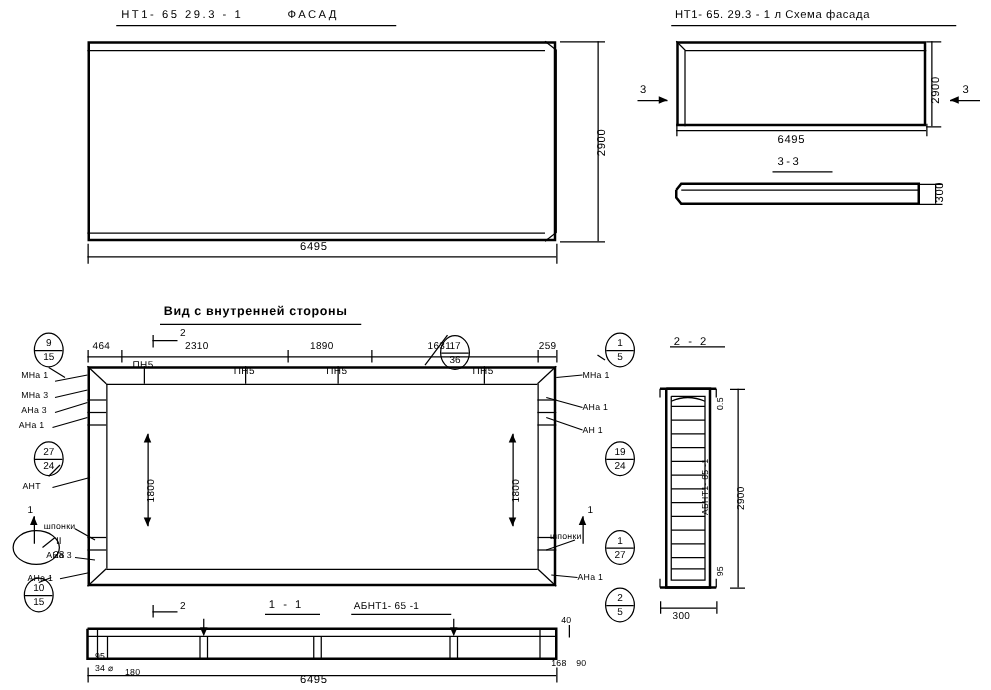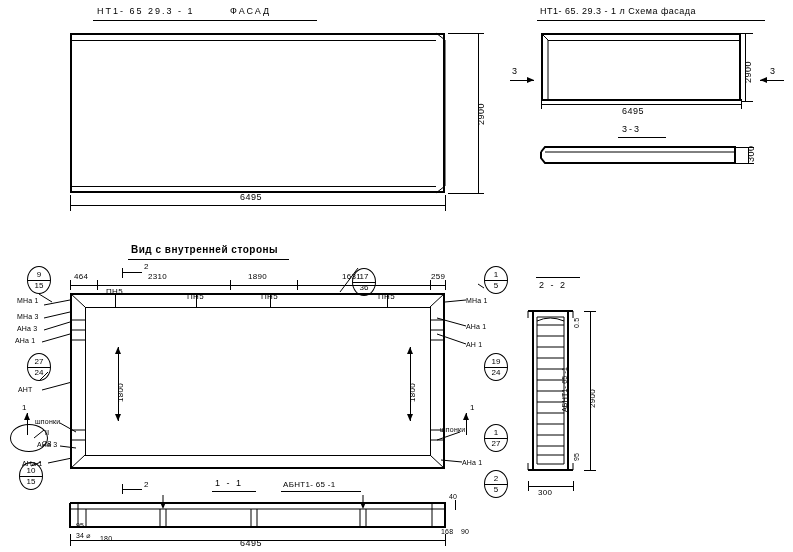--- a/index.html
+++ b/index.html
@@ -285,21 +285,21 @@
 <div class="t xs" style="left:461px;top:527px;">90</div>
 
 <div class="t xs" style="left:76px;top:531px;">34 ⌀</div>
 <div class="t xs" style="left:100px;top:534px;">180</div>
 <div class="t xs" style="left:76px;top:521px;">95</div>
 <div class="h" style="left:70px;top:540px;width:375px;"></div>
 <div class="v" style="left:70px;top:534px;height:12px;"></div>
 <div class="v" style="left:445px;top:534px;height:12px;"></div>
 <div class="t" style="left:240px;top:538px;">6495</div>
 
-<div class="t sp" style="left:539px;top:280px;">2 - 2</div>
+<div class="t sp" style="left:539px;top:268px;">2 - 2</div>
 <div class="h" style="left:536px;top:277px;width:44px;"></div>
 
 <svg style="left:0;top:0;width:793px;height:552px;">
   <polyline points="533,311 533,470 568,470 568,311 533,311" fill="none" stroke="#000" stroke-width="2"></polyline>
   <polyline points="537,317 537,464 564,464 564,317 537,317" fill="none" stroke="#000" stroke-width="1"></polyline>
 
   <line x1="528" y1="311" x2="573" y2="311" stroke="#000" stroke-width="2"></line>
   <line x1="528" y1="470" x2="573" y2="470" stroke="#000" stroke-width="2"></line>
   <line x1="528" y1="311" x2="528" y2="318" stroke="#000" stroke-width="1"></line>
   <line x1="573" y1="311" x2="573" y2="318" stroke="#000" stroke-width="1"></line>

